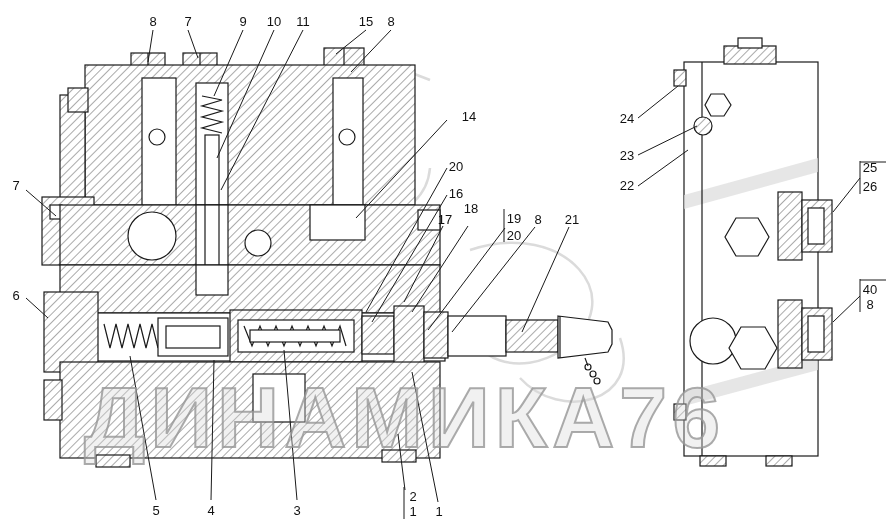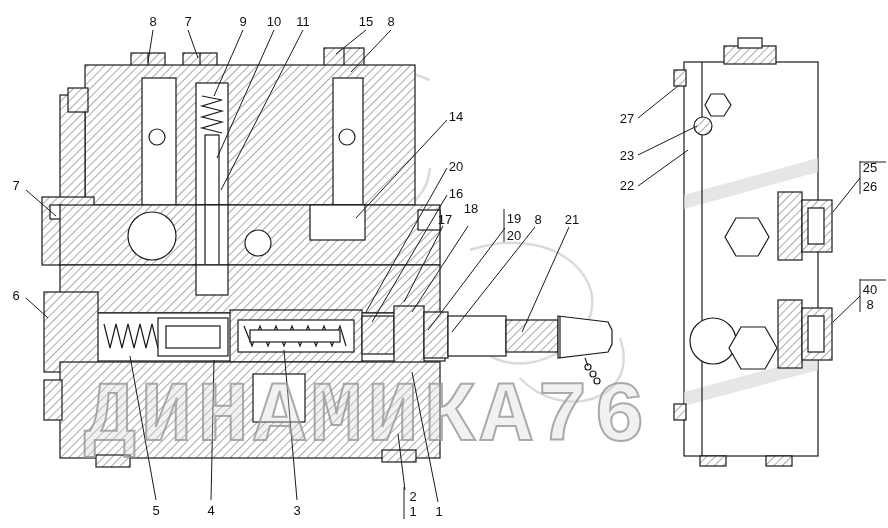--- a/index.html
+++ b/index.html
@@ -3,21 +3,21 @@
 <meta charset="utf-8">
 <style>
   html,body{margin:0;padding:0;background:#fff;}
   .stage{
     position:relative;width:888px;height:528px;background:#ffffff;overflow:hidden;
     font-family:"Liberation Sans","DejaVu Sans",sans-serif;
   }
   .stage svg{position:absolute;left:0;top:0;z-index:1;}
   .watermark{
     position:absolute;left:84px;top:368px;z-index:2;white-space:nowrap;
-    font-family:Liberation Mono, monospace;font-size:86px;font-weight:bold;letter-spacing:5px;
+    font-family:Liberation Sans, sans-serif;font-size:86px;font-weight:bold;letter-spacing:5px;
     color:rgba(215,215,215,0.35);
     -webkit-text-stroke:2px rgba(150,150,150,0.8);
     pointer-events:none;
   }
   .callout{
     position:absolute;z-index:3;transform:translate(-50%,-50%);
     font-size:13px;color:#111;line-height:1;
   }
 </style>
 </head>
@@ -174,38 +174,38 @@
 
   <div class="watermark">ДИНАМИКА76</div>
 
   <div class="callout" style="left:153px;top:21px">8</div>
   <div class="callout" style="left:188px;top:21px">7</div>
   <div class="callout" style="left:243px;top:21px">9</div>
   <div class="callout" style="left:274px;top:21px">10</div>
   <div class="callout" style="left:303px;top:21px">11</div>
   <div class="callout" style="left:366px;top:21px">15</div>
   <div class="callout" style="left:391px;top:21px">8</div>
-  <div class="callout" style="left:456px;top:116px">14</div>
+  <div class="callout" style="left:469px;top:116px">14</div>
   <div class="callout" style="left:456px;top:166px">20</div>
   <div class="callout" style="left:456px;top:193px">16</div>
   <div class="callout" style="left:445px;top:219px">17</div>
   <div class="callout" style="left:471px;top:208px">18</div>
   <div class="callout" style="left:514px;top:218px">19</div>
   <div class="callout" style="left:514px;top:235px">20</div>
   <div class="callout" style="left:538px;top:219px">8</div>
   <div class="callout" style="left:572px;top:219px">21</div>
   <div class="callout" style="left:16px;top:185px">7</div>
   <div class="callout" style="left:16px;top:295px">6</div>
   <div class="callout" style="left:156px;top:510px">5</div>
   <div class="callout" style="left:211px;top:510px">4</div>
   <div class="callout" style="left:297px;top:510px">3</div>
   <div class="callout" style="left:413px;top:496px">2</div>
   <div class="callout" style="left:413px;top:511px">1</div>
   <div class="callout" style="left:439px;top:511px">1</div>
-  <div class="callout" style="left:627px;top:118px">27</div>
+  <div class="callout" style="left:627px;top:118px">24</div>
   <div class="callout" style="left:627px;top:155px">23</div>
   <div class="callout" style="left:627px;top:185px">22</div>
   <div class="callout" style="left:870px;top:167px">25</div>
   <div class="callout" style="left:870px;top:186px">26</div>
   <div class="callout" style="left:870px;top:289px">40</div>
   <div class="callout" style="left:870px;top:304px">8</div>
 
 </div>
 
 </body></html>

